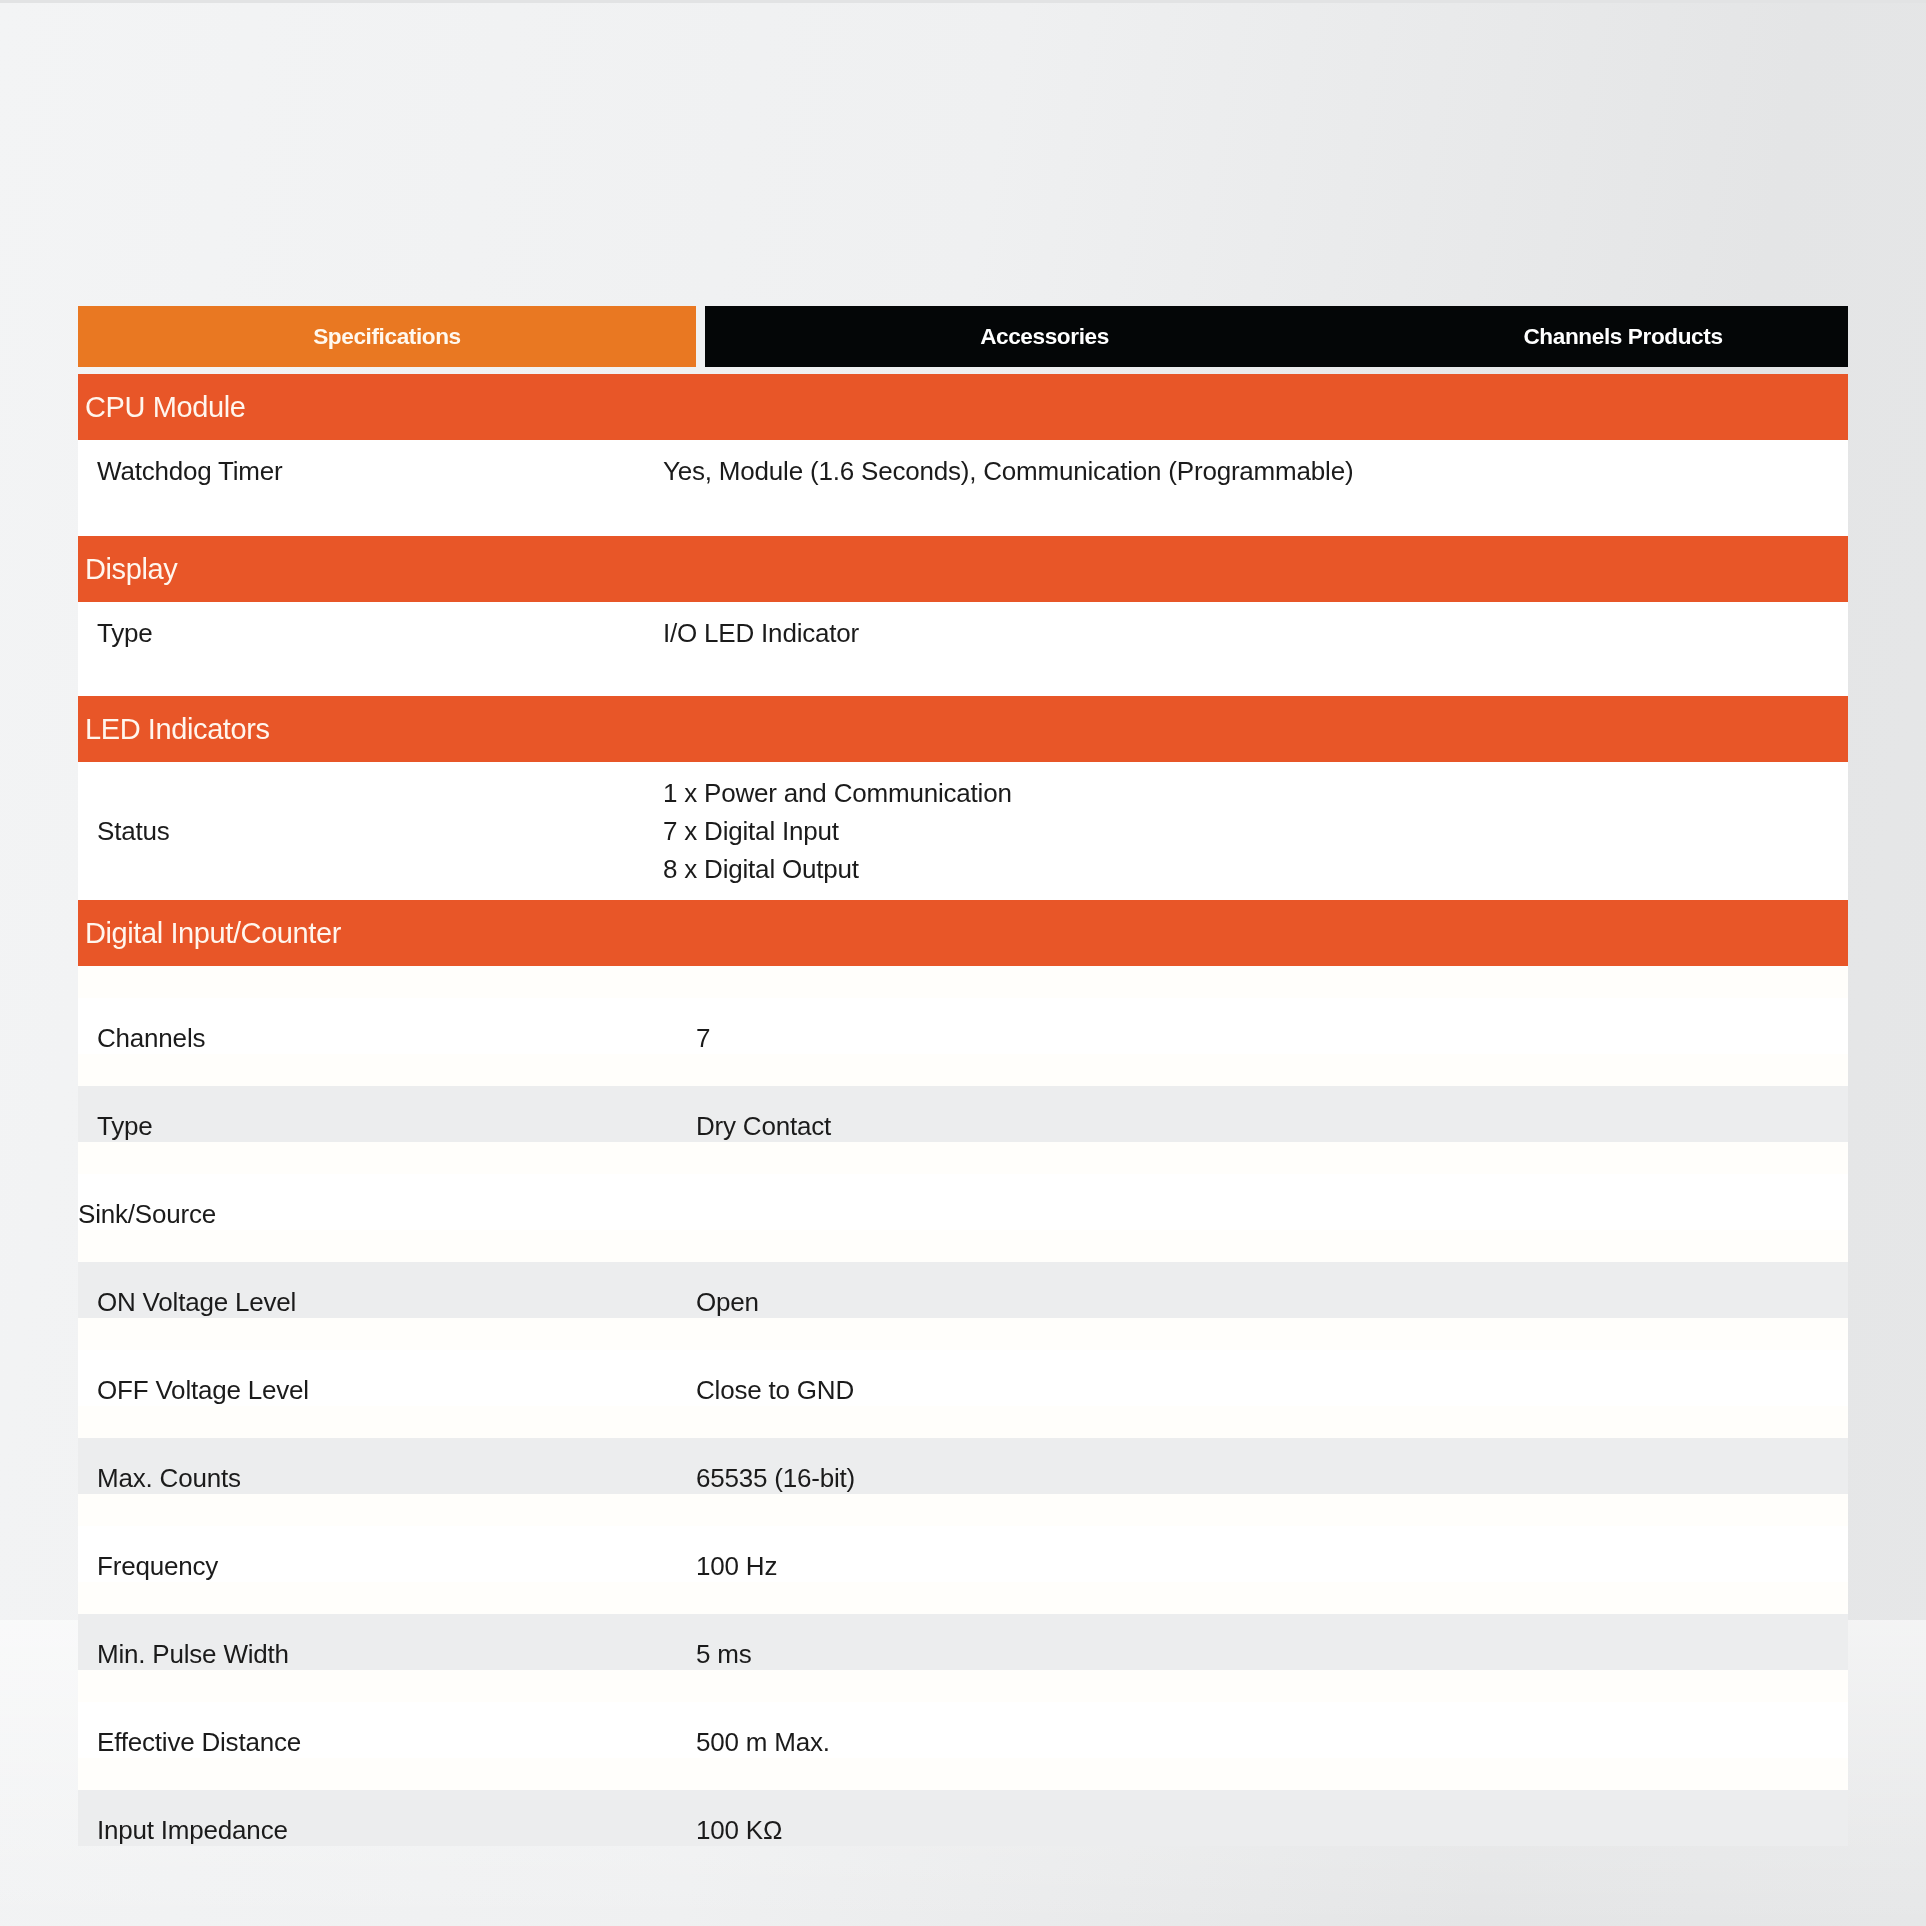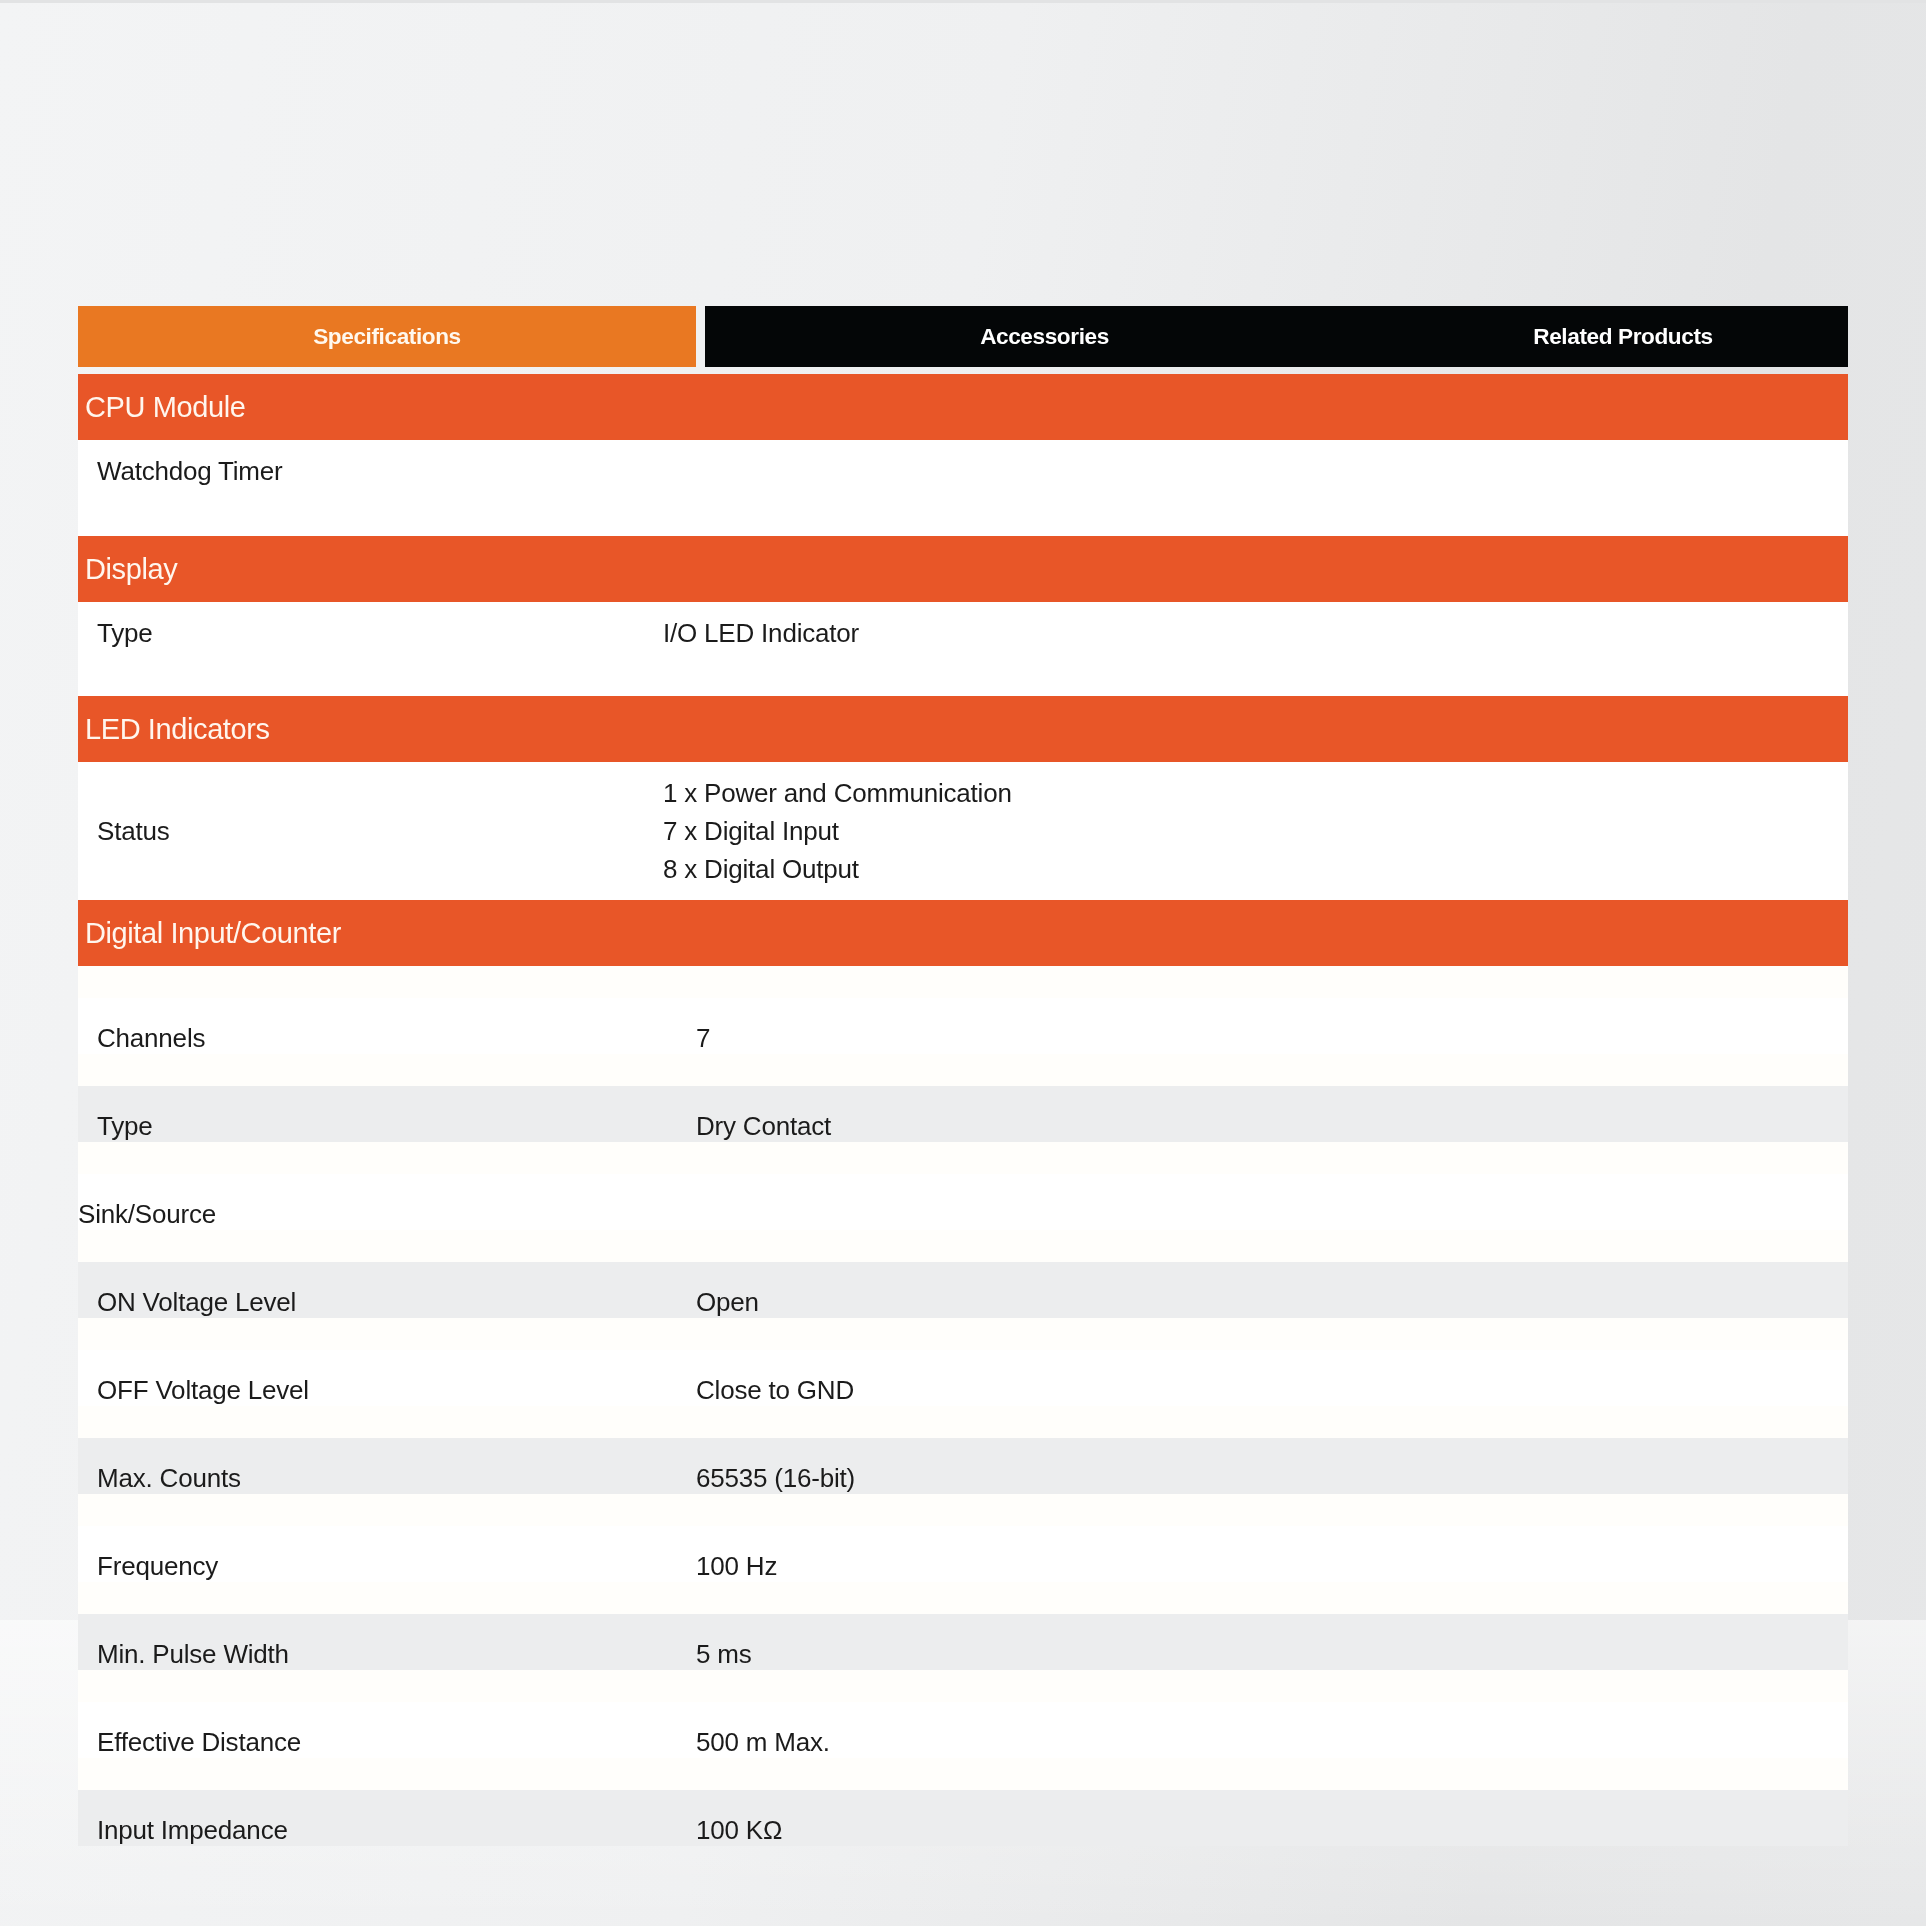--- a/index.html
+++ b/index.html
@@ -53,31 +53,32 @@
 <div class="glow"></div>
 
 <div class="tabs">
   <div class="tab active tab-1">
     <span class="tab-text">Specifications</span>
   </div>
   <div class="tab inactive tab-2">
     <span class="tab-text">Accessories</span>
   </div>
   <div class="tab inactive tab-3">
-    <span class="tab-text">Related Products</span>
+    <span class="tab-text">Channels Products</span>
   </div>
 </div>
 
 <div class="spec-table">
 
   <div class="section-header">
     <span>CPU Module</span>
   </div>
   <div class="row top-row" style="height:96px">
     <span class="label">Watchdog Timer</span>
+    <span class="value">Yes, Module (1.6 Seconds), Communication (Programmable)</span>
   </div>
 
   <div class="section-header">
     <span>Display</span>
   </div>
   <div class="row top-row" style="height:94px">
     <span class="label">Type</span>
     <span class="value">I/O LED Indicator</span>
   </div>
 

